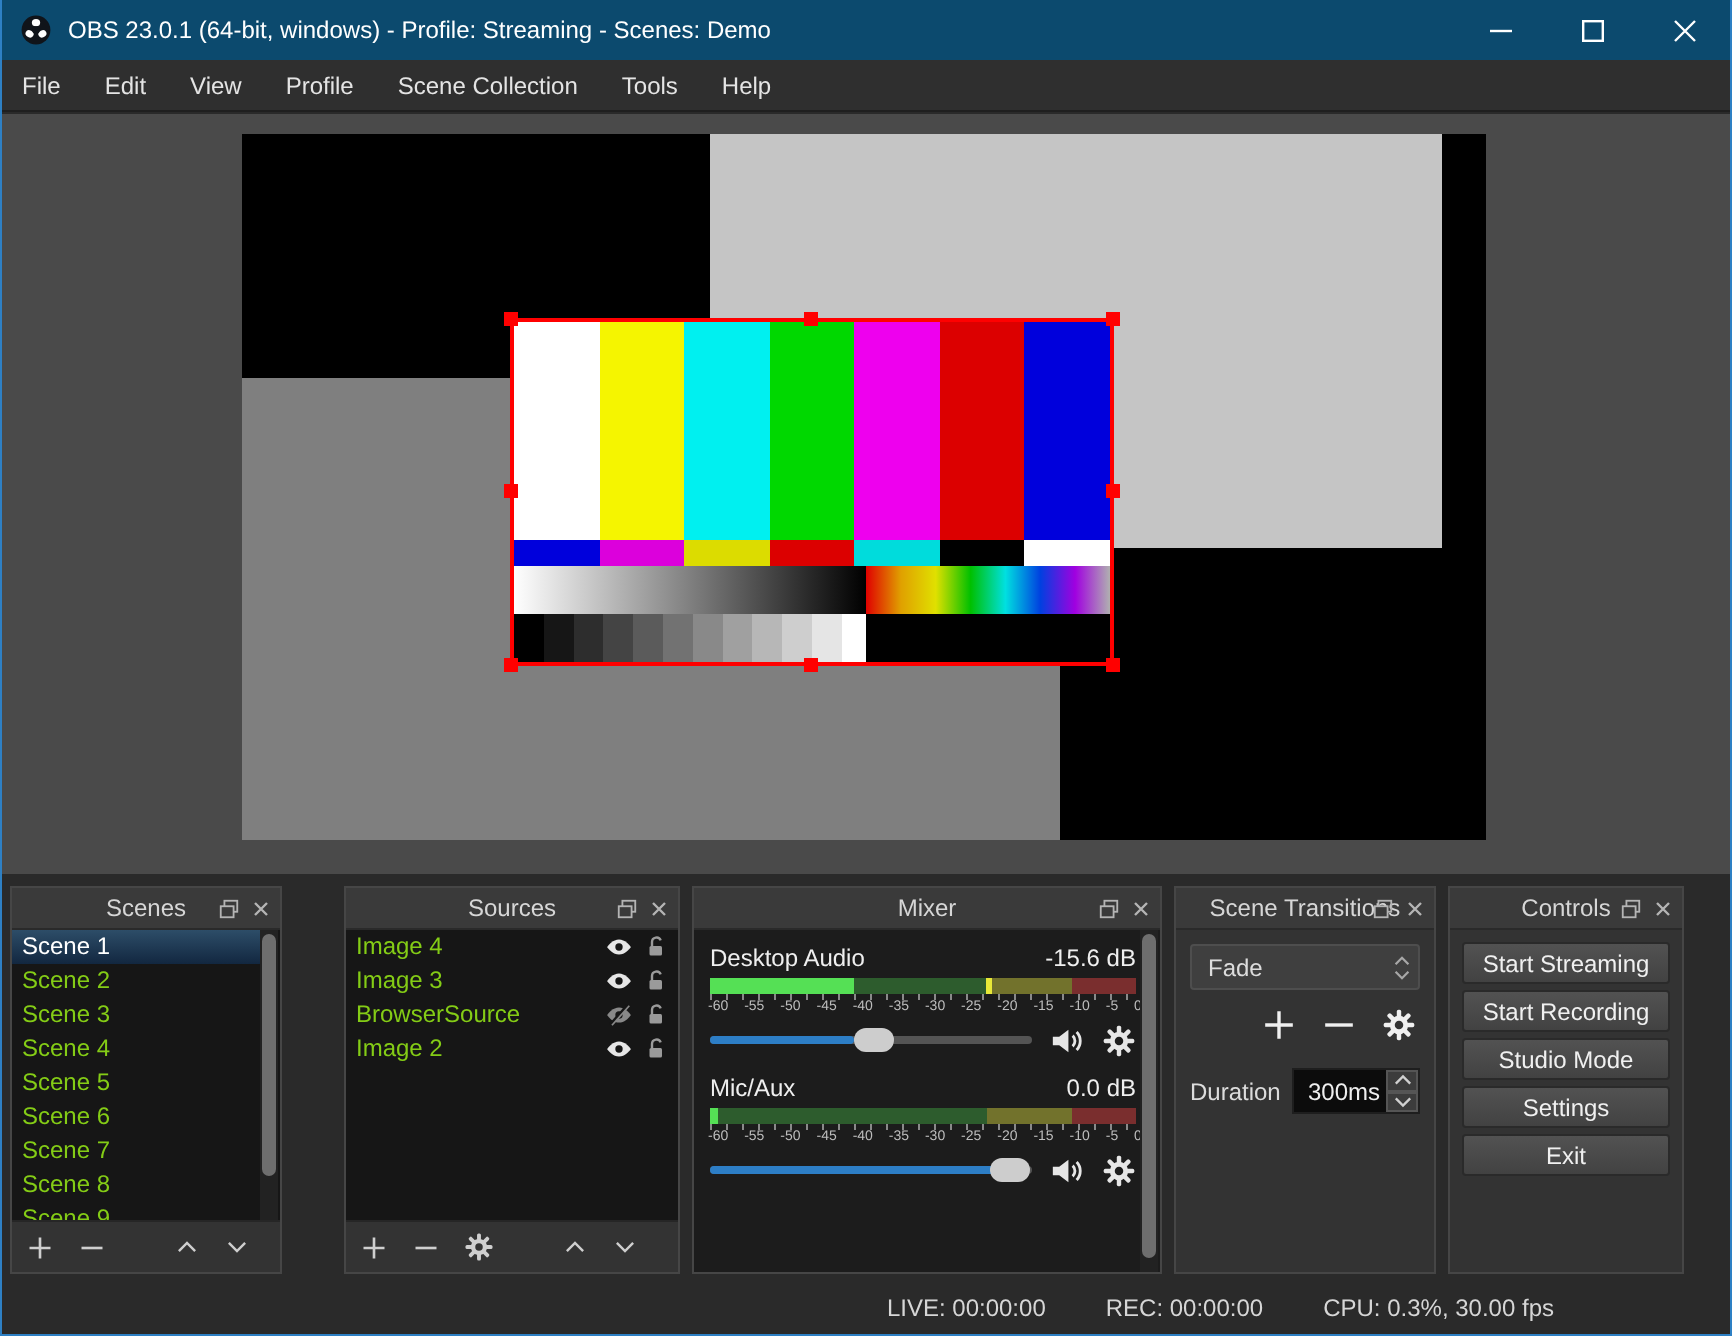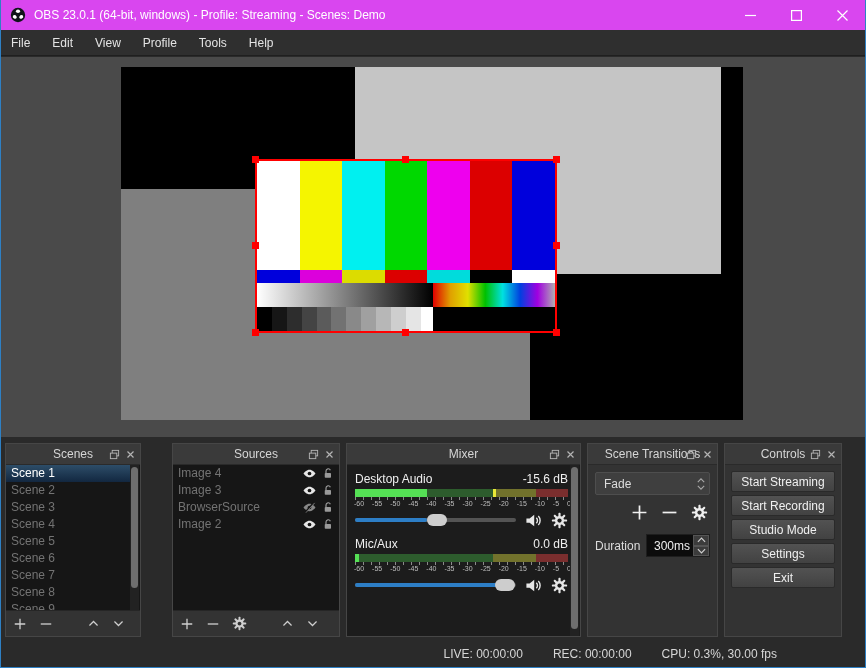--- a/index.html
+++ b/index.html
@@ -4,21 +4,21 @@
 <style>
   html,body{margin:0;padding:0;background:#1e1e1e;}
   *{box-sizing:border-box;}
   .window{
     position:relative;width:866px;height:668px;overflow:hidden;
     background:#2a2a2a;border:1px solid #2e80c4;border-top:none;
     font-family:"Liberation Sans",sans-serif;font-size:12px;color:#e0e0e0;
     -webkit-font-smoothing:antialiased;
   }
   
-  .titlebar{position:absolute;left:0;top:0;right:0;height:30px;background:#d946ef;display:flex;align-items:center;}
+  .titlebar{position:absolute;left:0;top:0;right:0;height:30px;background:#0c4a6e;display:flex;align-items:center;}
   .titlebar .logo{width:16px;height:16px;margin:0 8px 0 9px;flex:0 0 auto;}
   .titlebar .title{color:#ffffff;font-size:12px;white-space:nowrap;}
   .wincontrols{margin-left:auto;display:flex;height:100%;}
   .winbtn{width:46px;height:100%;display:flex;align-items:center;justify-content:center;color:#fff;}
   .winbtn svg{display:block;}
   
   .menubar{position:absolute;left:0;top:30px;right:0;height:26px;background:#2f2f2f;border-bottom:1px solid #1f1f1f;display:flex;align-items:center;padding-left:2px;}
   .menu-item{padding:5px 8px;margin-right:6px;color:#e4e4e4;cursor:default;}
   
   .preview{position:absolute;left:0;top:57px;right:0;height:380px;background:#4a4a4a;}
@@ -48,21 +48,21 @@
   .dock-hbtns svg{display:block;}
   .d-scenes{left:4px;width:136px;}
   .d-sources{left:171px;width:168px;}
   .d-mixer{left:345px;width:235px;}
   .d-trans{left:586px;width:131px;}
   .d-controls{left:723px;width:118px;}
   
   .listwrap{flex:1;position:relative;background:#161616;overflow:hidden;}
   .list{position:absolute;inset:0 10px 0 0;}
   .list-full{position:absolute;inset:0;}
-  .row{height:17px;line-height:17px;padding-left:5px;color:#737373;white-space:nowrap;display:flex;align-items:center;}
+  .row{height:17px;line-height:17px;padding-left:5px;color:#84cc16;white-space:nowrap;display:flex;align-items:center;}
   .row.sel{background:linear-gradient(#2d4d68,#122740);color:#fff;justify-content:flex-end;}
   .row .rname{flex:1;}
   .row .ricons{display:flex;align-items:center;gap:5px;padding-right:5px;}
   .scrollbar{position:absolute;right:1px;top:0;bottom:0;width:9px;background:#222;}
   .thumb{position:absolute;left:1px;right:1px;border-radius:4px;background:#6e6e6e;}
   .dock-toolbar{flex:0 0 auto;height:26px;background:#333;border-top:1px solid #262626;display:flex;align-items:center;padding:0 7px;gap:12px;color:#cfcfcf;}
   .tb-btn{display:flex;align-items:center;}
   .tb-sp{width:10px;}
   
   .mixerwrap{flex:1;position:relative;background:#1c1c1c;overflow:hidden;}
@@ -131,20 +131,21 @@
           </svg>
       </div>
     </div>
   </div>
 
   <div class="menubar">
     <span class="menu-item">File</span>
     <span class="menu-item">Edit</span>
     <span class="menu-item">View</span>
     <span class="menu-item">Profile</span>
+    <span class="menu-item">Scene Collection</span>
     <span class="menu-item">Tools</span>
     <span class="menu-item">Help</span>
   </div>
 
   <div class="preview">
     <div class="canvas">
       <div class="img-light"></div>
       <div class="img-gray"></div>
       <div class="colorbars">
         <div class="cb-bars">

